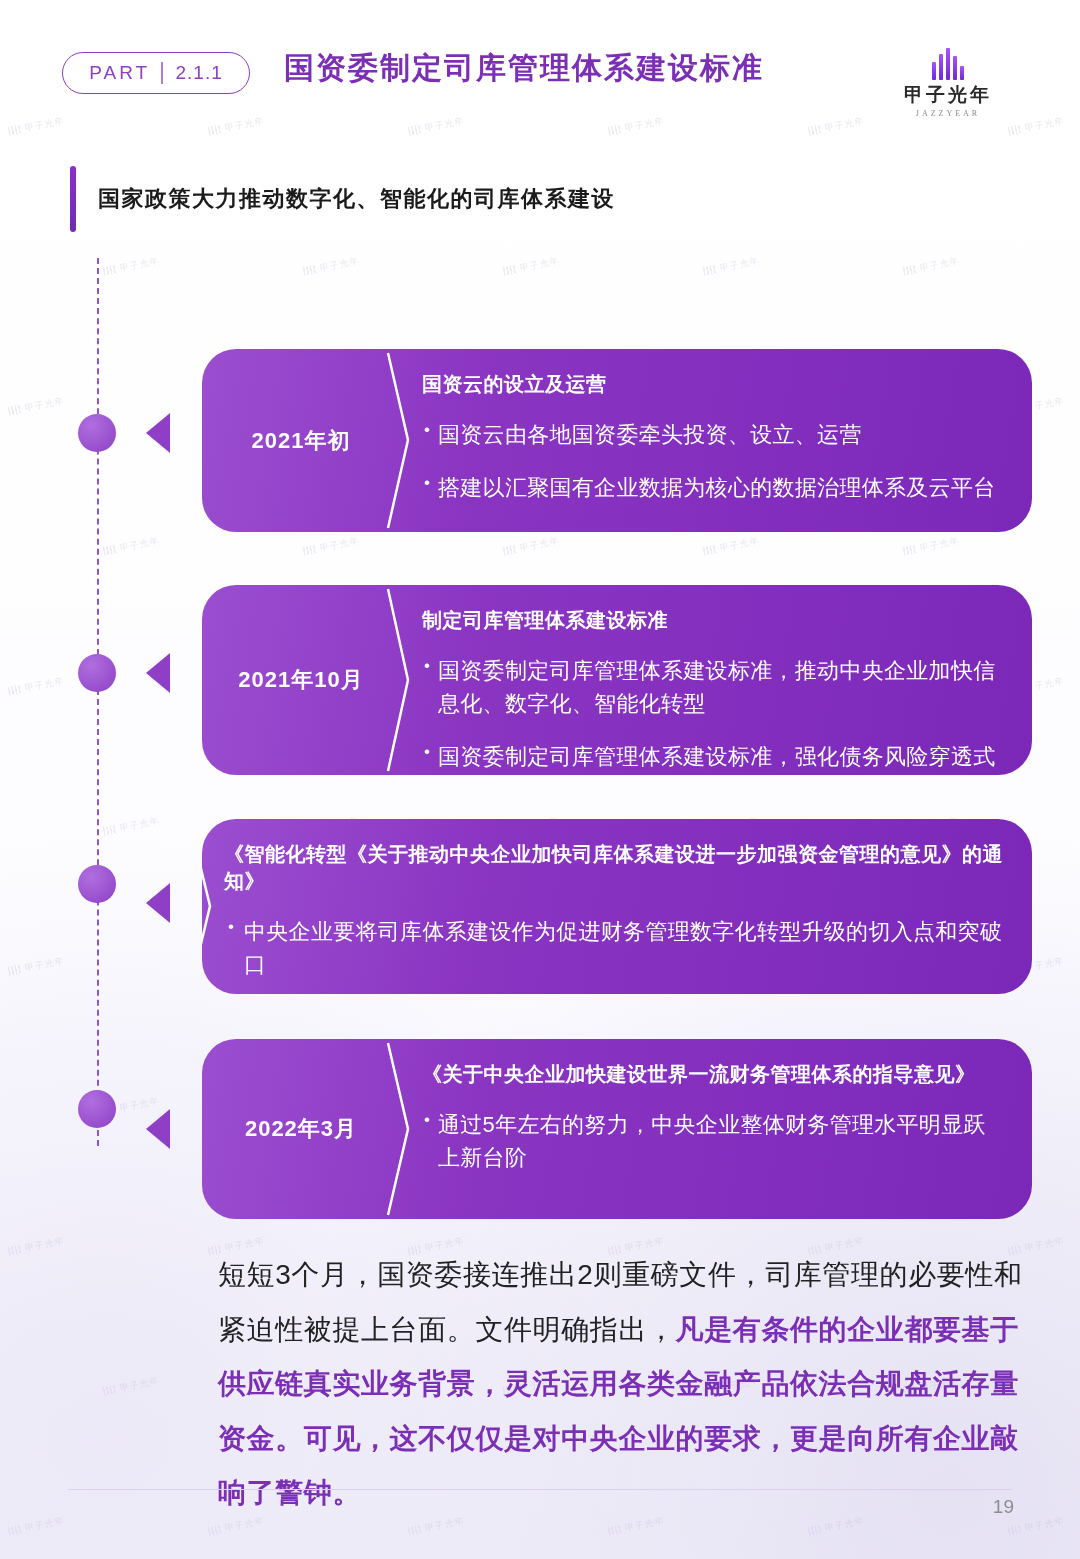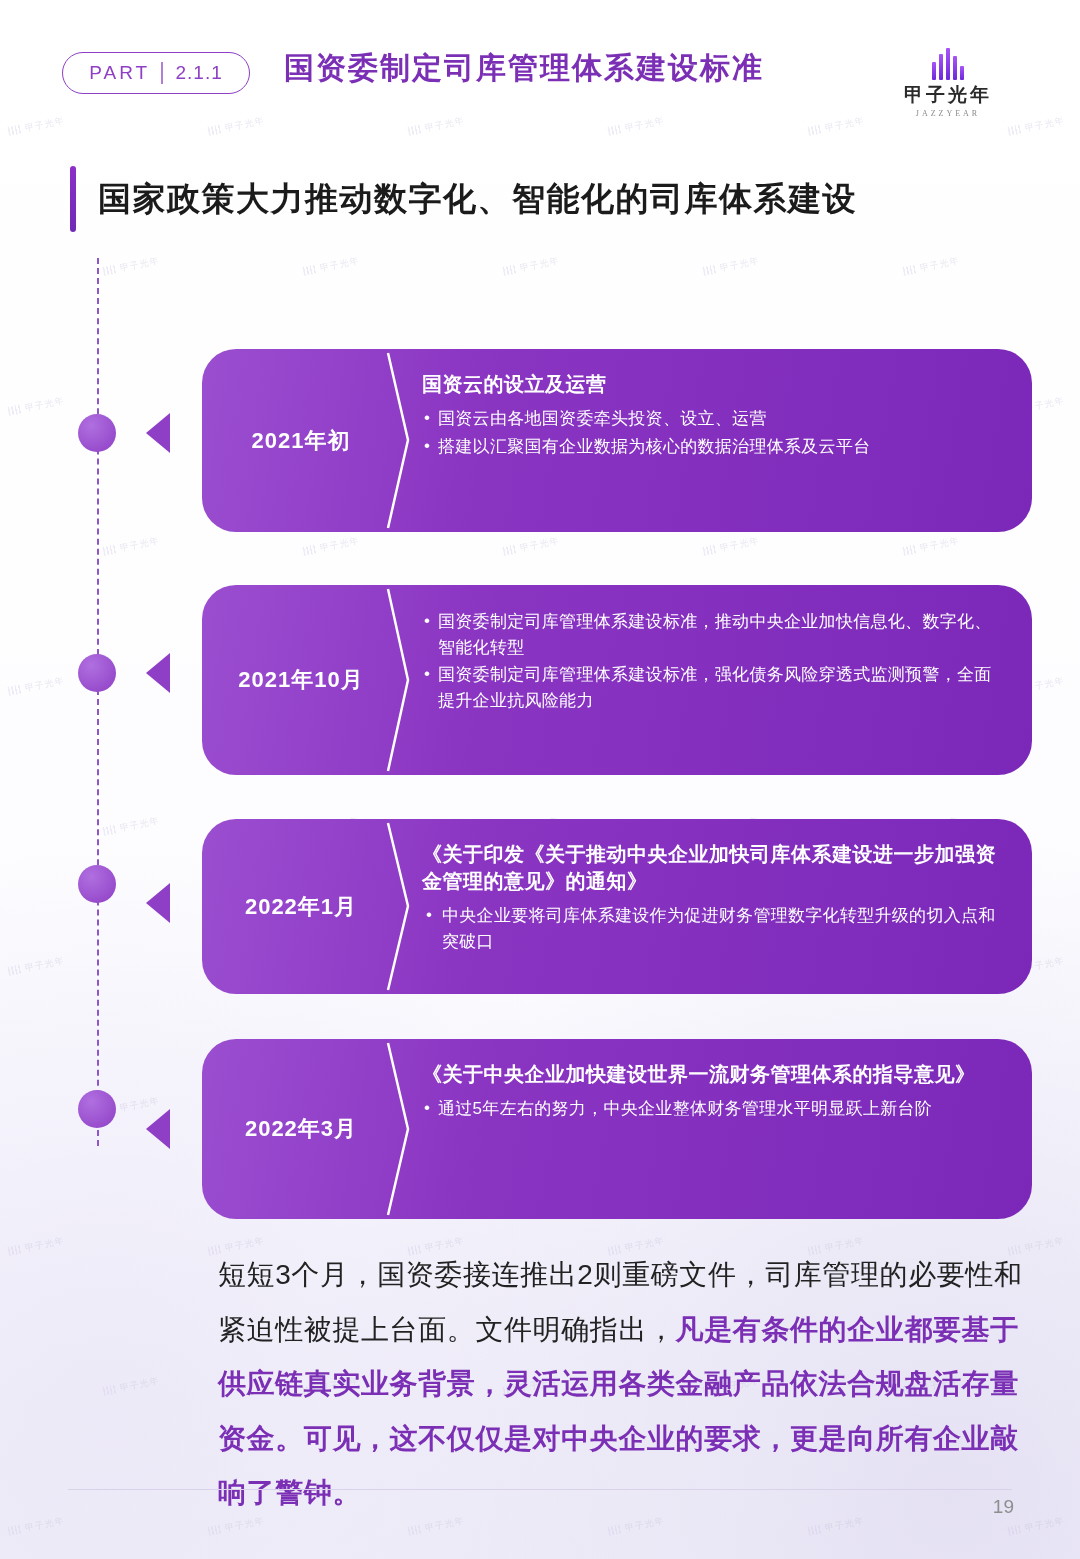--- a/index.html
+++ b/index.html
@@ -150,21 +150,21 @@
     align-items: center;
   }
   .section-bar {
     width: 6px;
     height: 66px;
     background: linear-gradient(180deg, #8b2fc9, #6f2bb5);
     border-radius: 3px;
     margin-right: 22px;
   }
   .section-title {
-    font-size: 33px;
+    font-size: 22px;
     font-weight: bold;
     color: #1b1b1b;
     letter-spacing: 1.5px;
   }
 
   
   .timeline-axis {
     position: absolute;
     left: 97px;
     top: 258px;
@@ -234,24 +234,24 @@
   }
   .card-title {
     font-size: 20px;
     font-weight: bold;
     line-height: 1.35;
     margin-bottom: 8px;
     letter-spacing: 0.5px;
   }
   .bullet {
     position: relative;
-    font-size: 17px;
+    font-size: 22px;
     line-height: 1.5;
     padding-left: 16px;
-    margin-top: 2px;
+    margin-top: 20px;
     letter-spacing: 0.3px;
   }
   .bullet::before {
     content: "•";
     position: absolute;
     left: 2px;
     top: -1px;
     font-size: 17px;
   }
   .bullet.indent::before { left: 4px; }
@@ -410,37 +410,37 @@
   <div class="row" style="top:585px;">
     <div class="arrow" style="top:68px"></div>
     <div class="card" style="height:190px">
       <div class="card-date">2021年10月</div>
       <div class="card-divider">
         <svg viewBox="0 0 30 190" preserveAspectRatio="none">
             <path d="M2 4 L22 95 L2 186" fill="none" stroke="#ffffff" stroke-width="2.5"></path>
           </svg>
       </div>
       <div class="card-body">
+        <div class="card-title">制定司库管理体系建设标准</div>
         <div class="bullet">国资委制定司库管理体系建设标准，推动中央企业加快信息化、数字化、智能化转型</div>
         <div class="bullet">国资委制定司库管理体系建设标准，强化债务风险穿透式监测预警，全面提升企业抗风险能力</div>
       </div>
     </div>
   </div>
 
   <div class="row" style="top:819px;">
     <div class="arrow" style="top:64px"></div>
     <div class="card" style="height:175px">
-      <div class="card-date">2022年1月</div>
       <div class="card-divider">
         <svg viewBox="0 0 30 175" preserveAspectRatio="none">
             <path d="M2 4 L22 87 L2 171" fill="none" stroke="#ffffff" stroke-width="2.5"></path>
           </svg>
       </div>
       <div class="card-body">
-        <div class="card-title">《关于印发《关于推动中央企业加快司库体系建设进一步加强资金管理的意见》的通知》</div>
+        <div class="card-title">《智能化转型《关于推动中央企业加快司库体系建设进一步加强资金管理的意见》的通知》</div>
         <div class="bullet indent" style="padding-left:20px">中央企业要将司库体系建设作为促进财务管理数字化转型升级的切入点和突破口</div>
       </div>
     </div>
   </div>
 
   <div class="row" style="top:1039px;">
     <div class="arrow" style="top:70px"></div>
     <div class="card" style="height:180px">
       <div class="card-date">2022年3月</div>
       <div class="card-divider">

